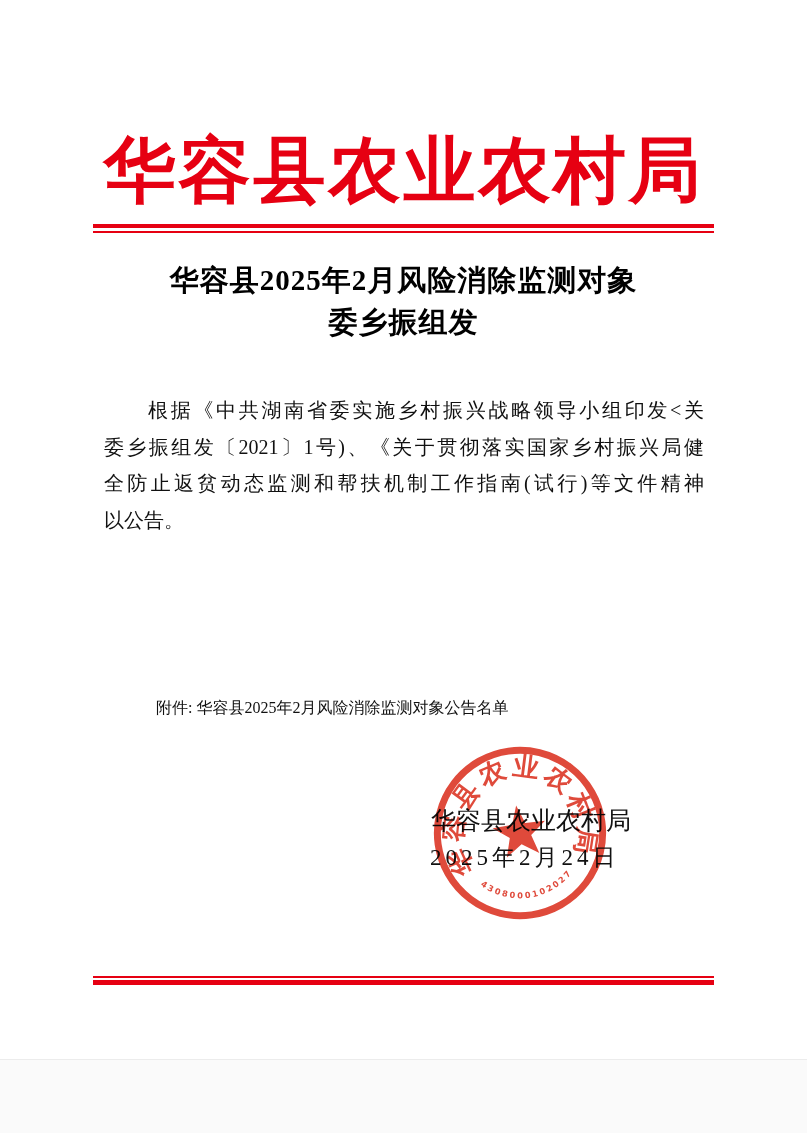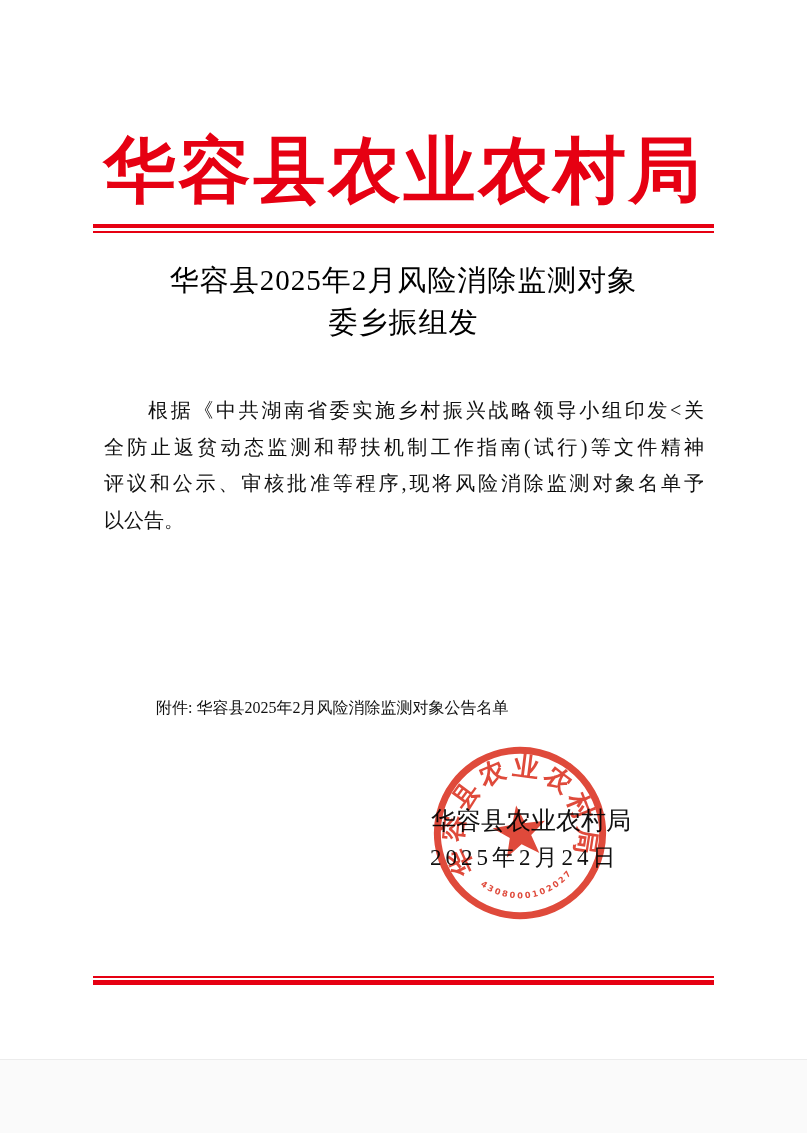--- a/index.html
+++ b/index.html
@@ -37,21 +37,21 @@
   .rule .bar{background:var(--accent);}
   .rule-top .bar-a{height:4px;margin-bottom:3px;}
   .rule-top .bar-b{height:2px;}
   .rule-bottom .bar-a{height:2px;margin-bottom:2px;}
   .rule-bottom .bar-b{height:5px;}
   
   .doc-title{
     position:absolute;top:259px;left:0;right:0;
     text-align:center;
     font-size:29px;line-height:42px;
-    font-weight:normal;
+    font-weight:bold;
     color:#000;
     letter-spacing:1px;
   }
   
   .body-text{
     position:absolute;top:392px;left:104px;width:600px;
     font-size:20px;line-height:36.6px;
     color:var(--ink);
   }
   .body-line{
@@ -114,22 +114,22 @@
     <div class="bar bar-b"></div>
   </div>
 
   <div class="doc-title">
     <div>华容县2025年2月风险消除监测对象</div>
     <div>委乡振组发</div>
   </div>
 
   <div class="body-text">
       <div class="body-line indent">根据《中共湖南省委实施乡村振兴战略领导小组印发&lt;关</div>
+      <div class="body-line">委乡振组发〔2021〕1号)、《关于贯彻落实国家乡村振兴局健</div>
       <div class="body-line">全防止返贫动态监测和帮扶机制工作指南(试行)等文件精神</div>
-      <div class="body-line">评议和公示、审核批准等程序,现将风险消除监测对象名单予</div>
       <div class="body-line last">以公告。</div>
     </div>
 
   <div class="attachment">附件: 华容县2025年2月风险消除监测对象公告名单</div>
 
   <div class="sig-issuer">华容县农业农村局</div>
   <div class="sig-date">2025年2月24日</div>
 
   <div class="seal">
     <svg viewBox="0 0 200 200" xmlns="http://www.w3.org/2000/svg">

